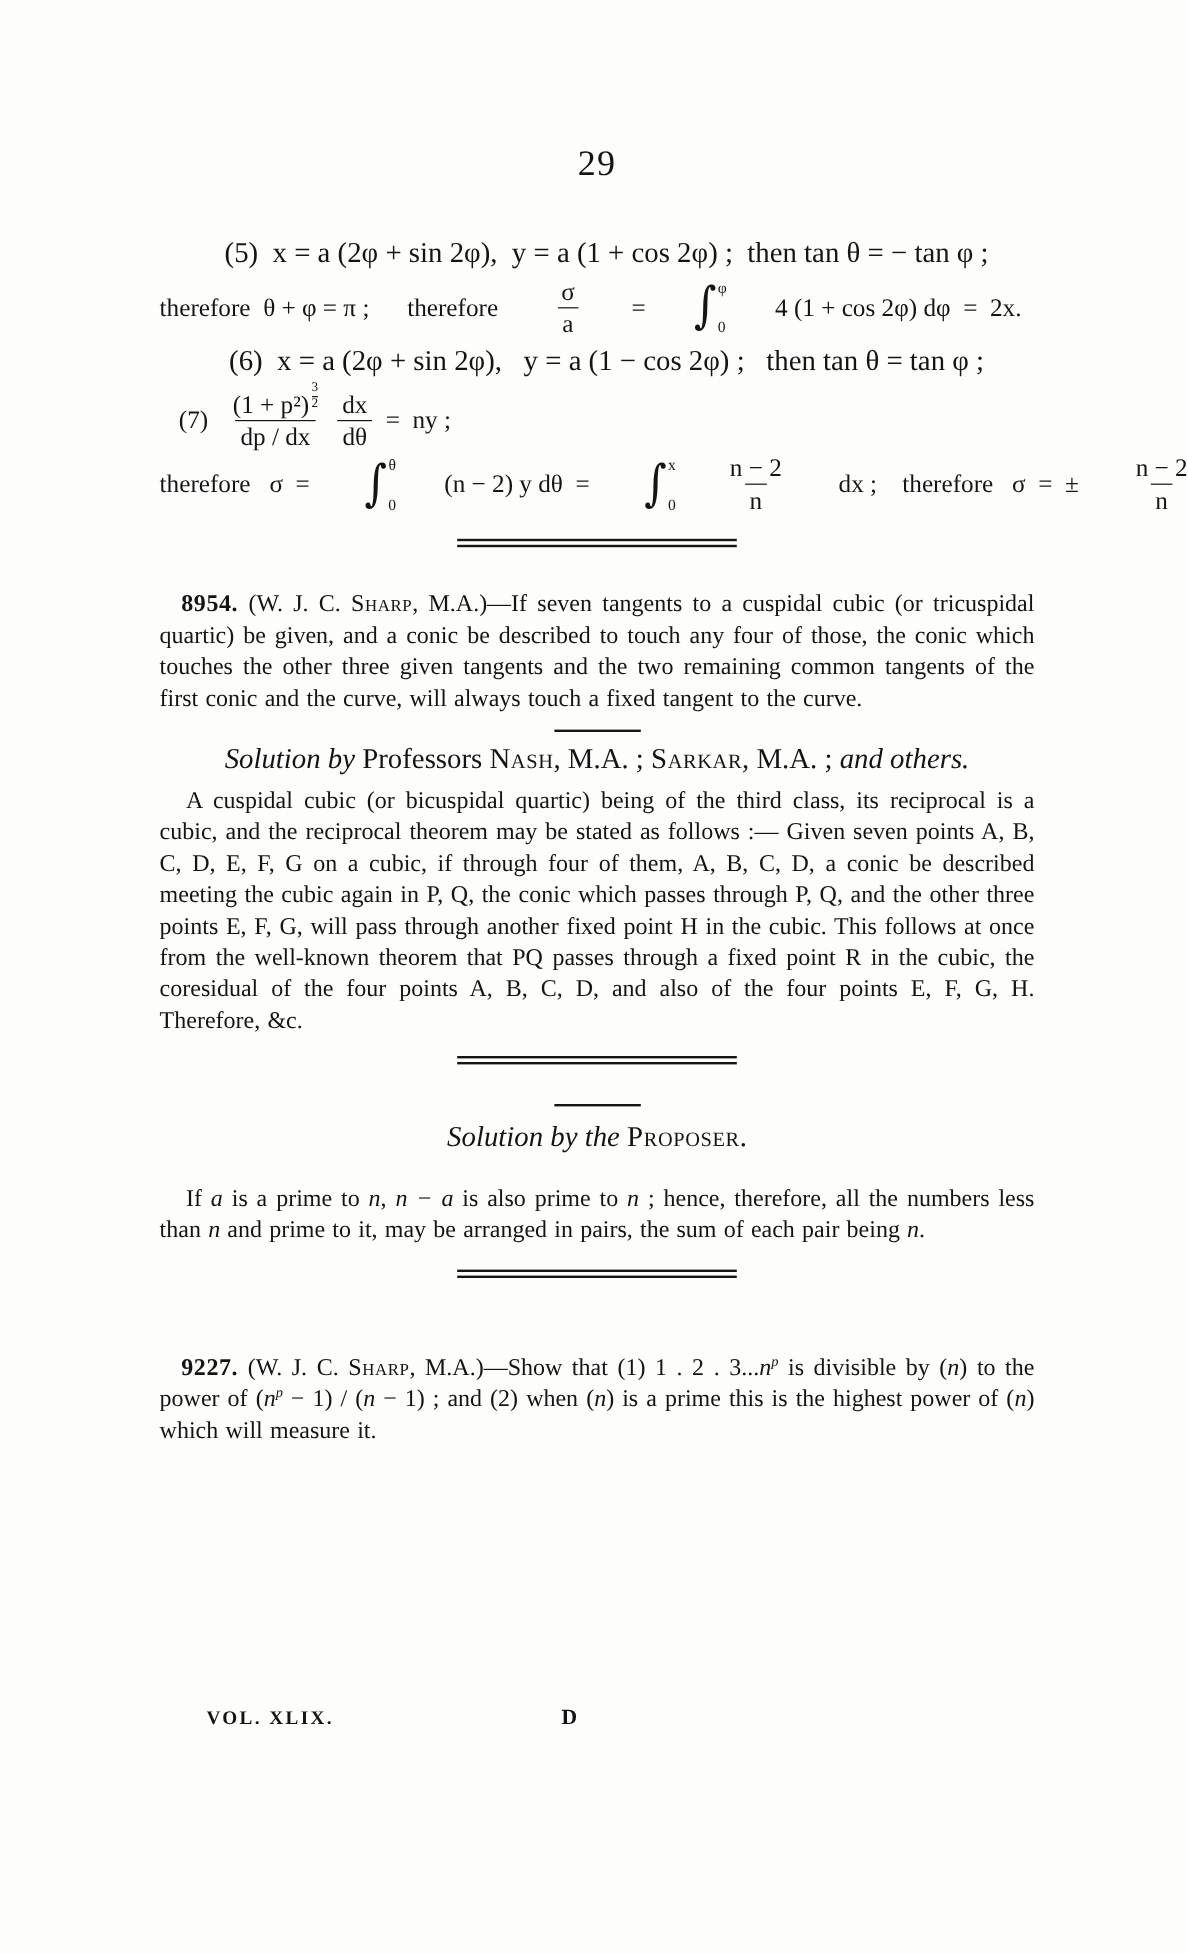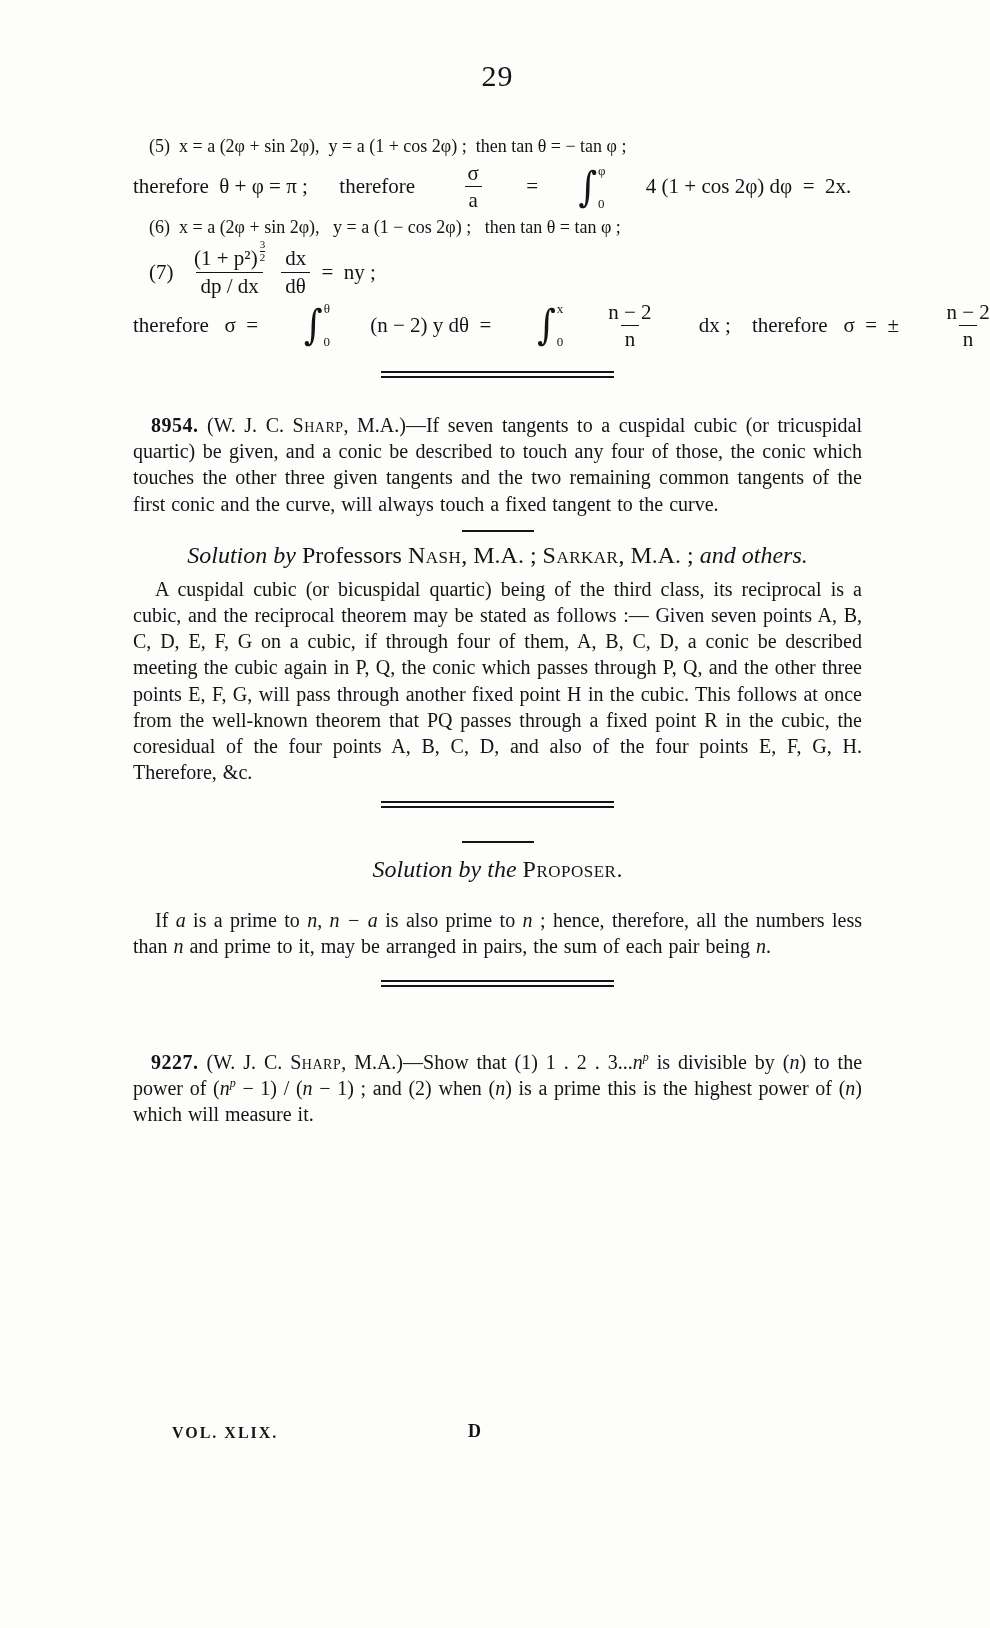--- a/index.html
+++ b/index.html
@@ -2,24 +2,24 @@
 <html><head>
 <meta charset="utf-8">
 <style>
   html,body{margin:0;padding:0;background:#ffffff;}
   .page{
     position:relative; width:990px; height:1628px; overflow:hidden;
     background:#fdfdfc; color:#141414;
     font-family:"Liberation Serif", serif;
   }
   .content{ padding:0 128px 0 133px; }
-  .pageno{ padding-top:59px; text-align:center; font-size:30px; letter-spacing:1px; }
-
-  
-  .eqline{ font-size:18px; line-height:1.45; white-space:pre-wrap; }
+  .pageno{ padding-top:120px; text-align:center; font-size:30px; letter-spacing:1px; }
+
+  
+  .eqline{ font-size:24px; line-height:1.45; white-space:pre-wrap;text-align:center; }
   .eqline.ind{ text-indent:16px; }
   .mathrow{ display:flex; align-items:center; font-size:21px; }
   .mathrow > span{ white-space:pre; }
   .mathrow.ind{ padding-left:16px; }
 
   .frac{ display:inline-flex; flex-direction:column; align-items:center;
          vertical-align:middle; margin:0 6px; line-height:1.15; }
   .frac .fnum{ padding:0 4px 1px; display:inline-flex; align-items:flex-start; }
   .frac .fden{ padding:1px 4px 0; border-top:1.6px solid #141414; }
 

